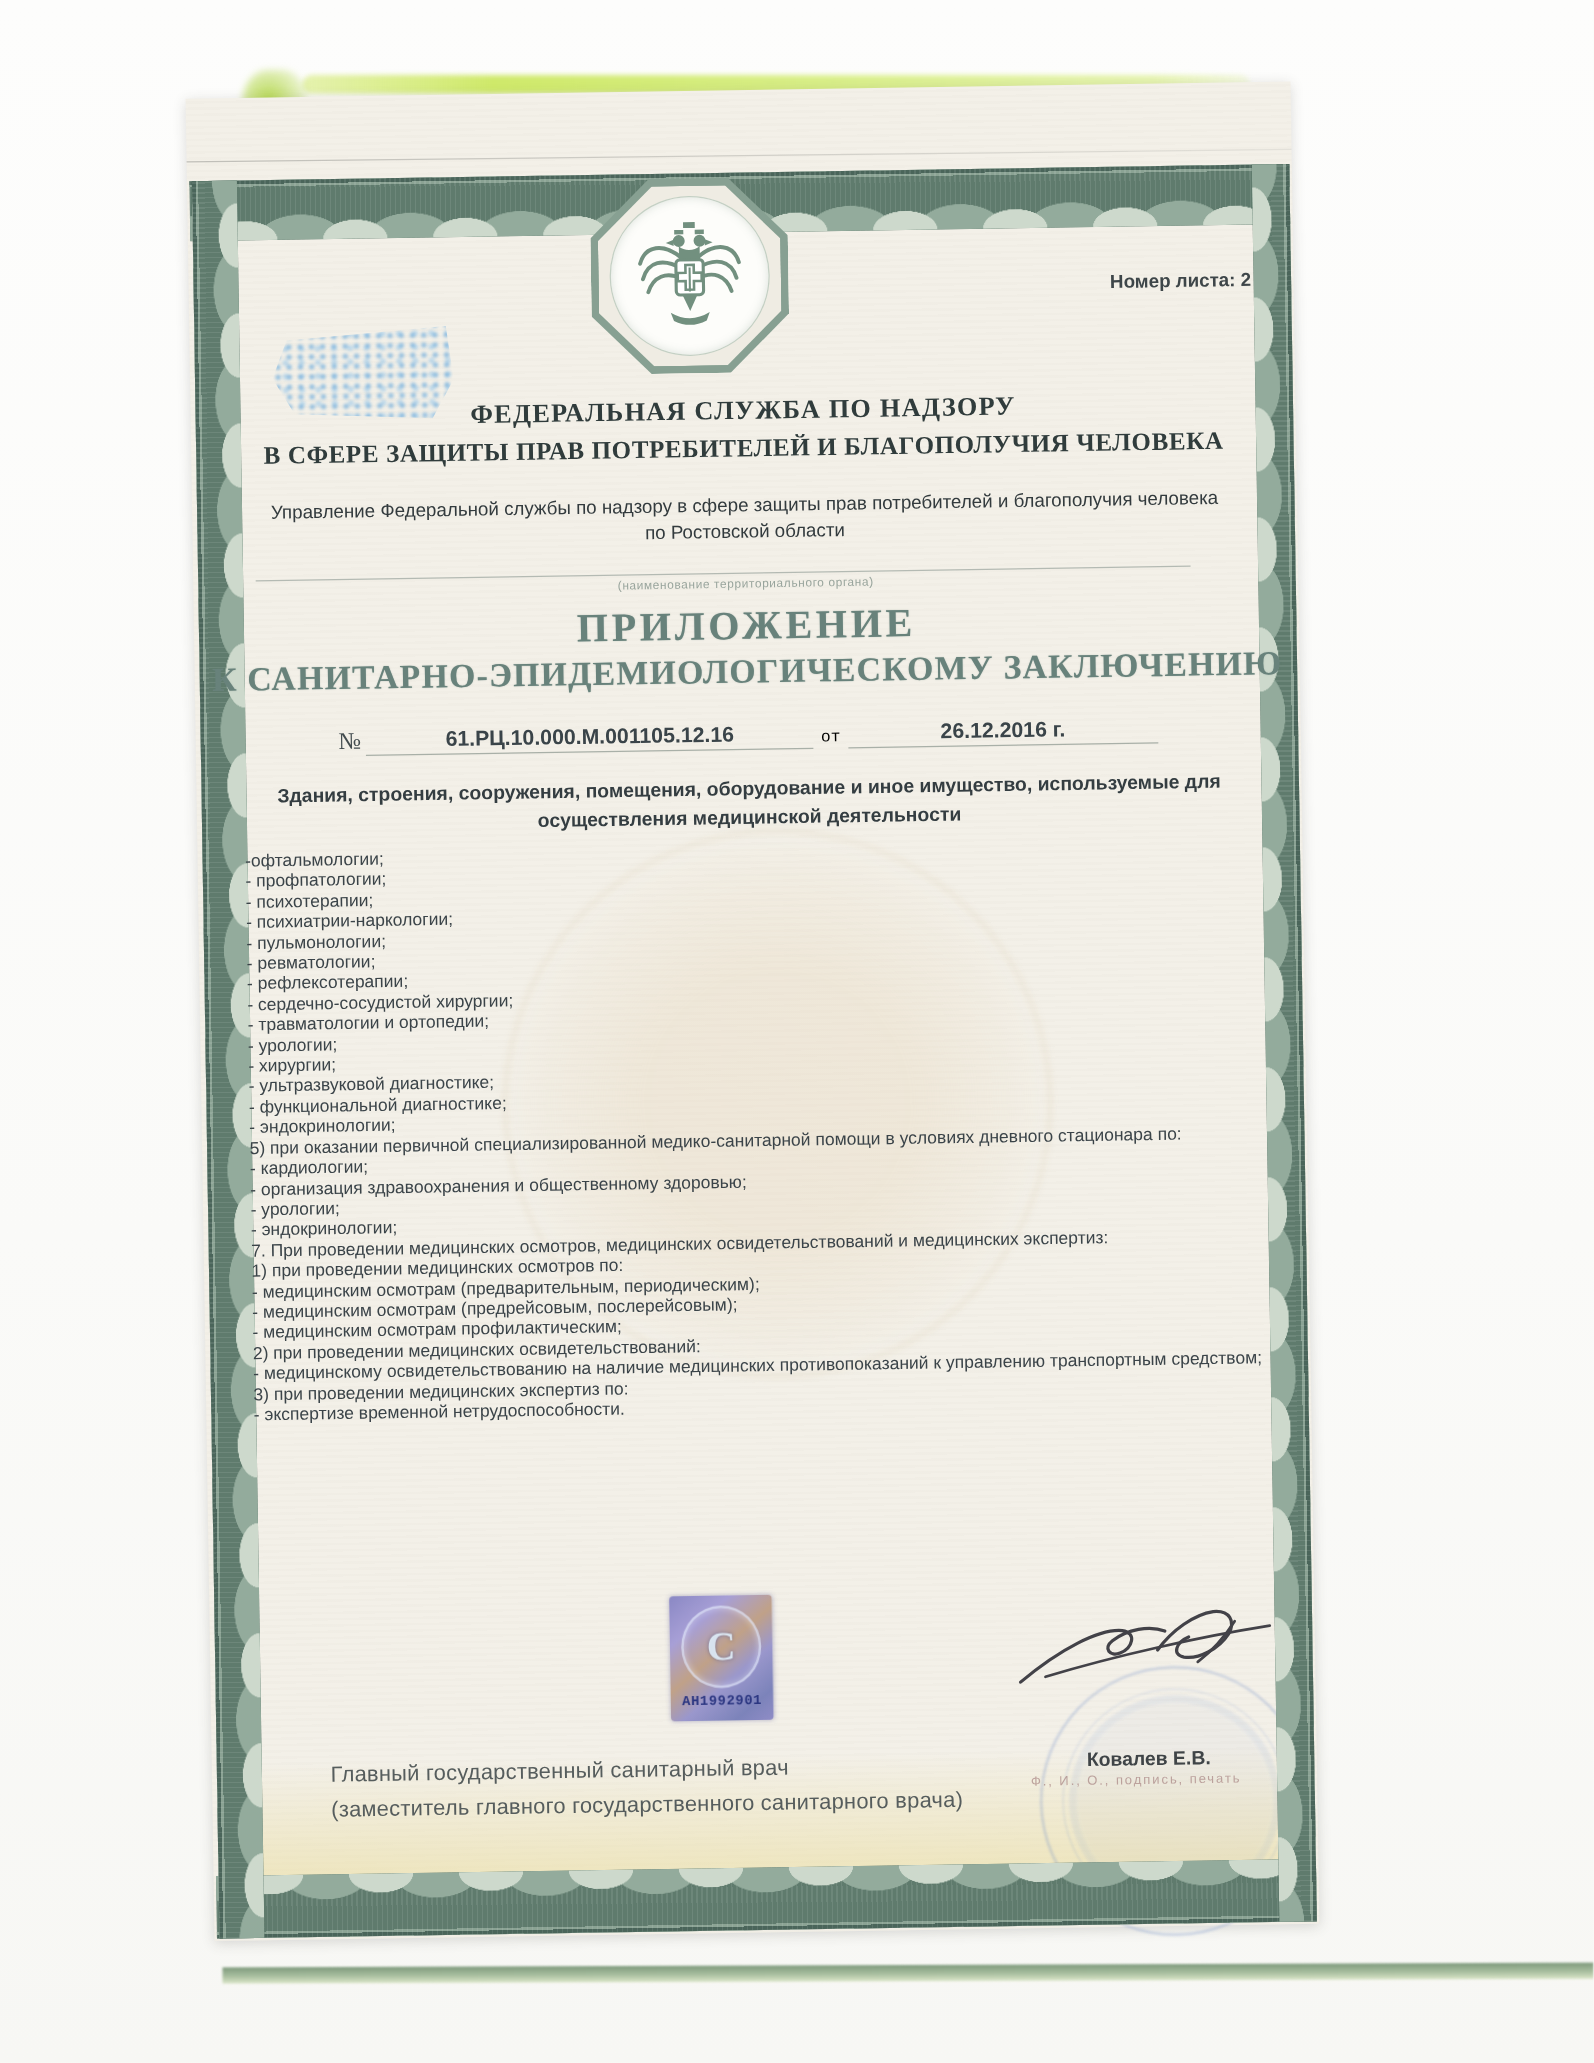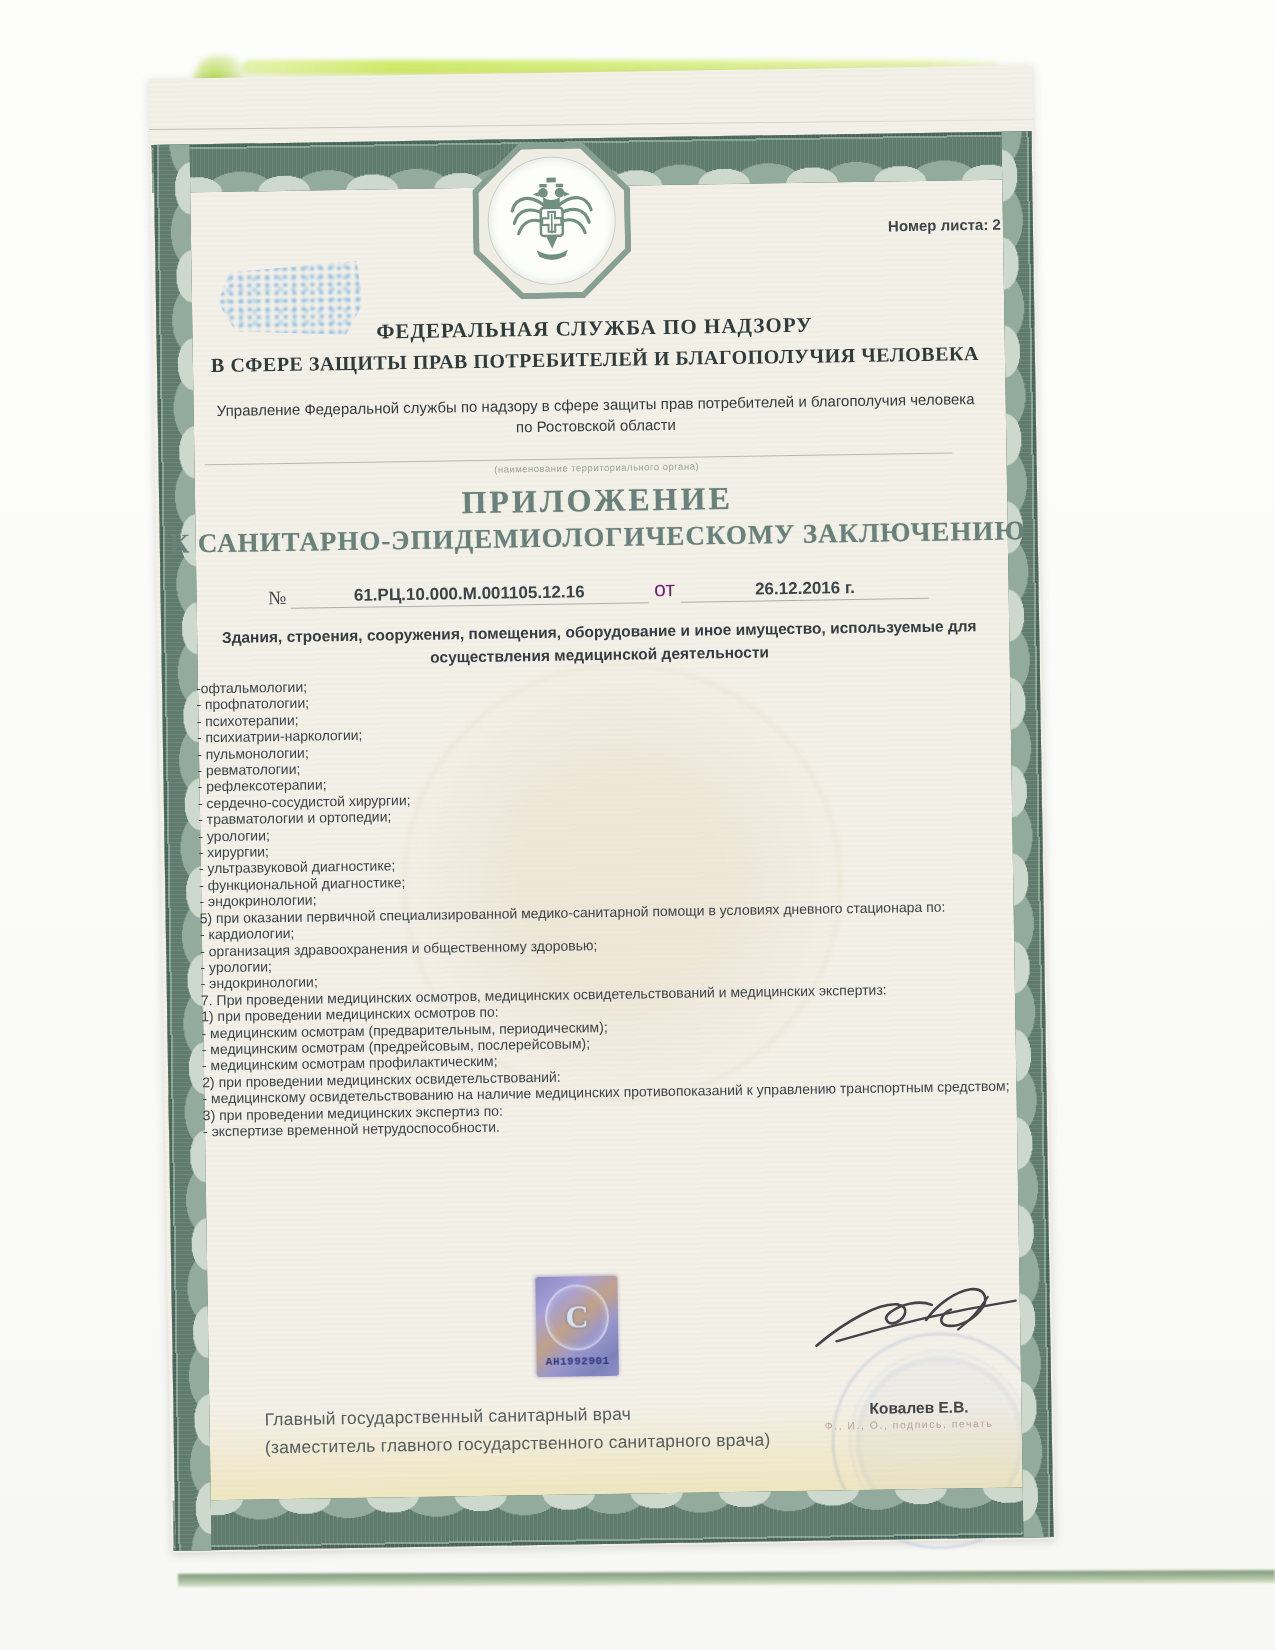--- a/index.html
+++ b/index.html
@@ -91,21 +91,21 @@
   .territorial-caption{left:60px;right:60px;top:390px;text-align:center;font-size:9.5px;color:#98a49c;letter-spacing:.5px;}
 
   .title1{left:40px;right:40px;top:410px;text-align:center;font-family:"Liberation Serif",serif;font-weight:bold;font-size:32px;letter-spacing:3px;color:#68827b;text-shadow:0 0 1px rgba(104,130,123,.5);}
   .title2{left:10px;right:10px;top:450px;text-align:center;font-family:"Liberation Serif",serif;font-weight:bold;font-size:27px;letter-spacing:1px;color:#68827b;text-shadow:0 0 1px rgba(104,130,123,.5);}
 
   .number-row{left:60px;right:60px;top:506px;display:flex;justify-content:center;align-items:flex-end;gap:0;font-size:17px;}
   .no-label{font-family:"Liberation Serif",serif;font-size:19px;color:#434c4f;margin-right:4px;}
   .uline{border-bottom:1px solid #a9b0a8;text-align:center;font-weight:bold;color:#3a4449;padding:0 14px 1px;}
   .uline.num{min-width:330px;}
   .uline.date{min-width:220px;}
-  .ot-label{font-family:Liberation Sans, sans-serif;font-size:21px;color:#701a75;padding:0 6px 1px;border-bottom:1px solid rgba(0,0,0,0);}
+  .ot-label{font-family:Liberation Mono, monospace;font-size:13px;color:#000000;padding:0 6px 1px;border-bottom:1px solid rgba(0,0,0,0);}
 
   .subject{left:45px;right:45px;top:548px;text-align:center;font-size:15.5px;font-weight:600;line-height:23px;color:#343d41;}
 
   .body-list{left:38px;right:28px;top:602px;font-size:14px;font-weight:500;line-height:16.4px;color:#3b4449;}
   .body-list div{white-space:normal;}
 
   
   .holo{position:absolute;left:368px;top:1204px;width:82px;height:100px;z-index:4;border-radius:3px;
     background:linear-gradient(140deg,#8a88c4 0%,#a79fd6 24%,#c0a188 46%,#9a97cc 64%,#7c83ba 85%,#8f8cc6 100%);
     box-shadow:0 0 4px rgba(90,90,150,.45);filter:blur(.3px);display:flex;align-items:center;justify-content:center;}

